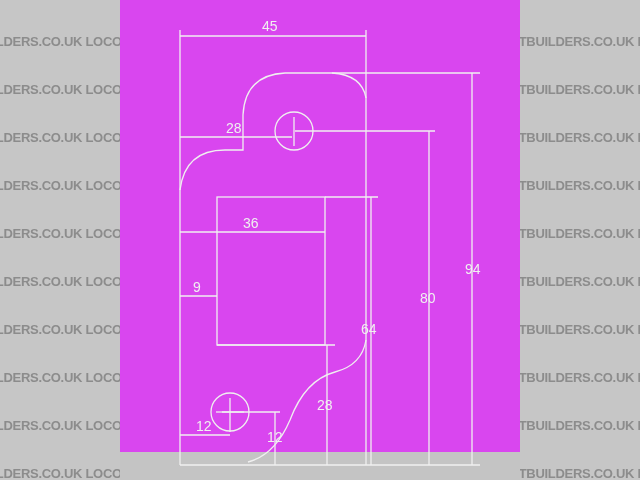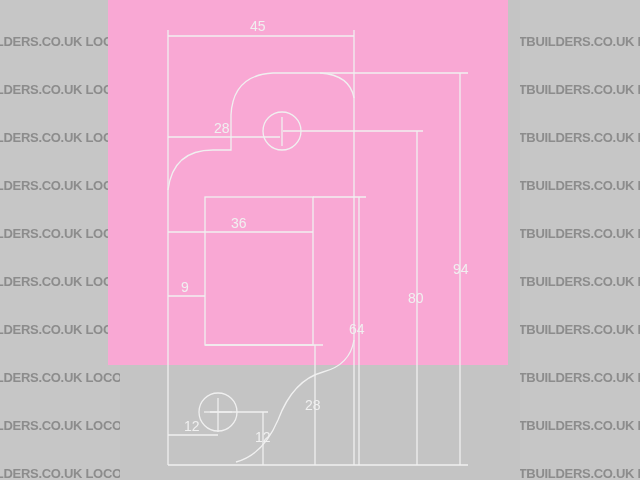--- a/index.html
+++ b/index.html
@@ -2,21 +2,21 @@
 <html><head>
 <meta charset="utf-8">
 <style>
   html,body{margin:0;padding:0;}
   body{width:640px;height:480px;overflow:hidden;background:#c4c4c4;position:relative;font-family:"Liberation Sans",sans-serif;}
   .wm{position:absolute;top:0;width:120px;height:480px;overflow:hidden;background:#c6c6c6;}
   .wm.left{left:0;}
   .wm.right{left:520px;}
   .wm-row{position:absolute;left:0;width:260px;height:48px;}
   .wm-text{position:absolute;font-weight:bold;font-size:13px;color:#8c8c8c;white-space:nowrap;letter-spacing:-0.3px;}
-  .canvas{position:absolute;left:108px;top:0;width:400px;height:365px;background:#f9a8d4;}
+  .canvas{position:absolute;left:120px;top:0;width:400px;height:452px;background:#d946ef;}
   svg text{font-family:"Liberation Sans",sans-serif;font-size:14px;fill:#f0f0f0;}
 </style>
 </head>
 <body>
 
 <div class="wm left" id="wmL">
     <div class="wm-row" style="top: 0px;">
       <div class="wm-text" style="top: 34px; left: -78px;">LOCOSTBUILDERS.CO.UK  LOCOSTBUILDERS.CO.UK</div>
     </div>
     <div class="wm-row" style="top: 48px;">

